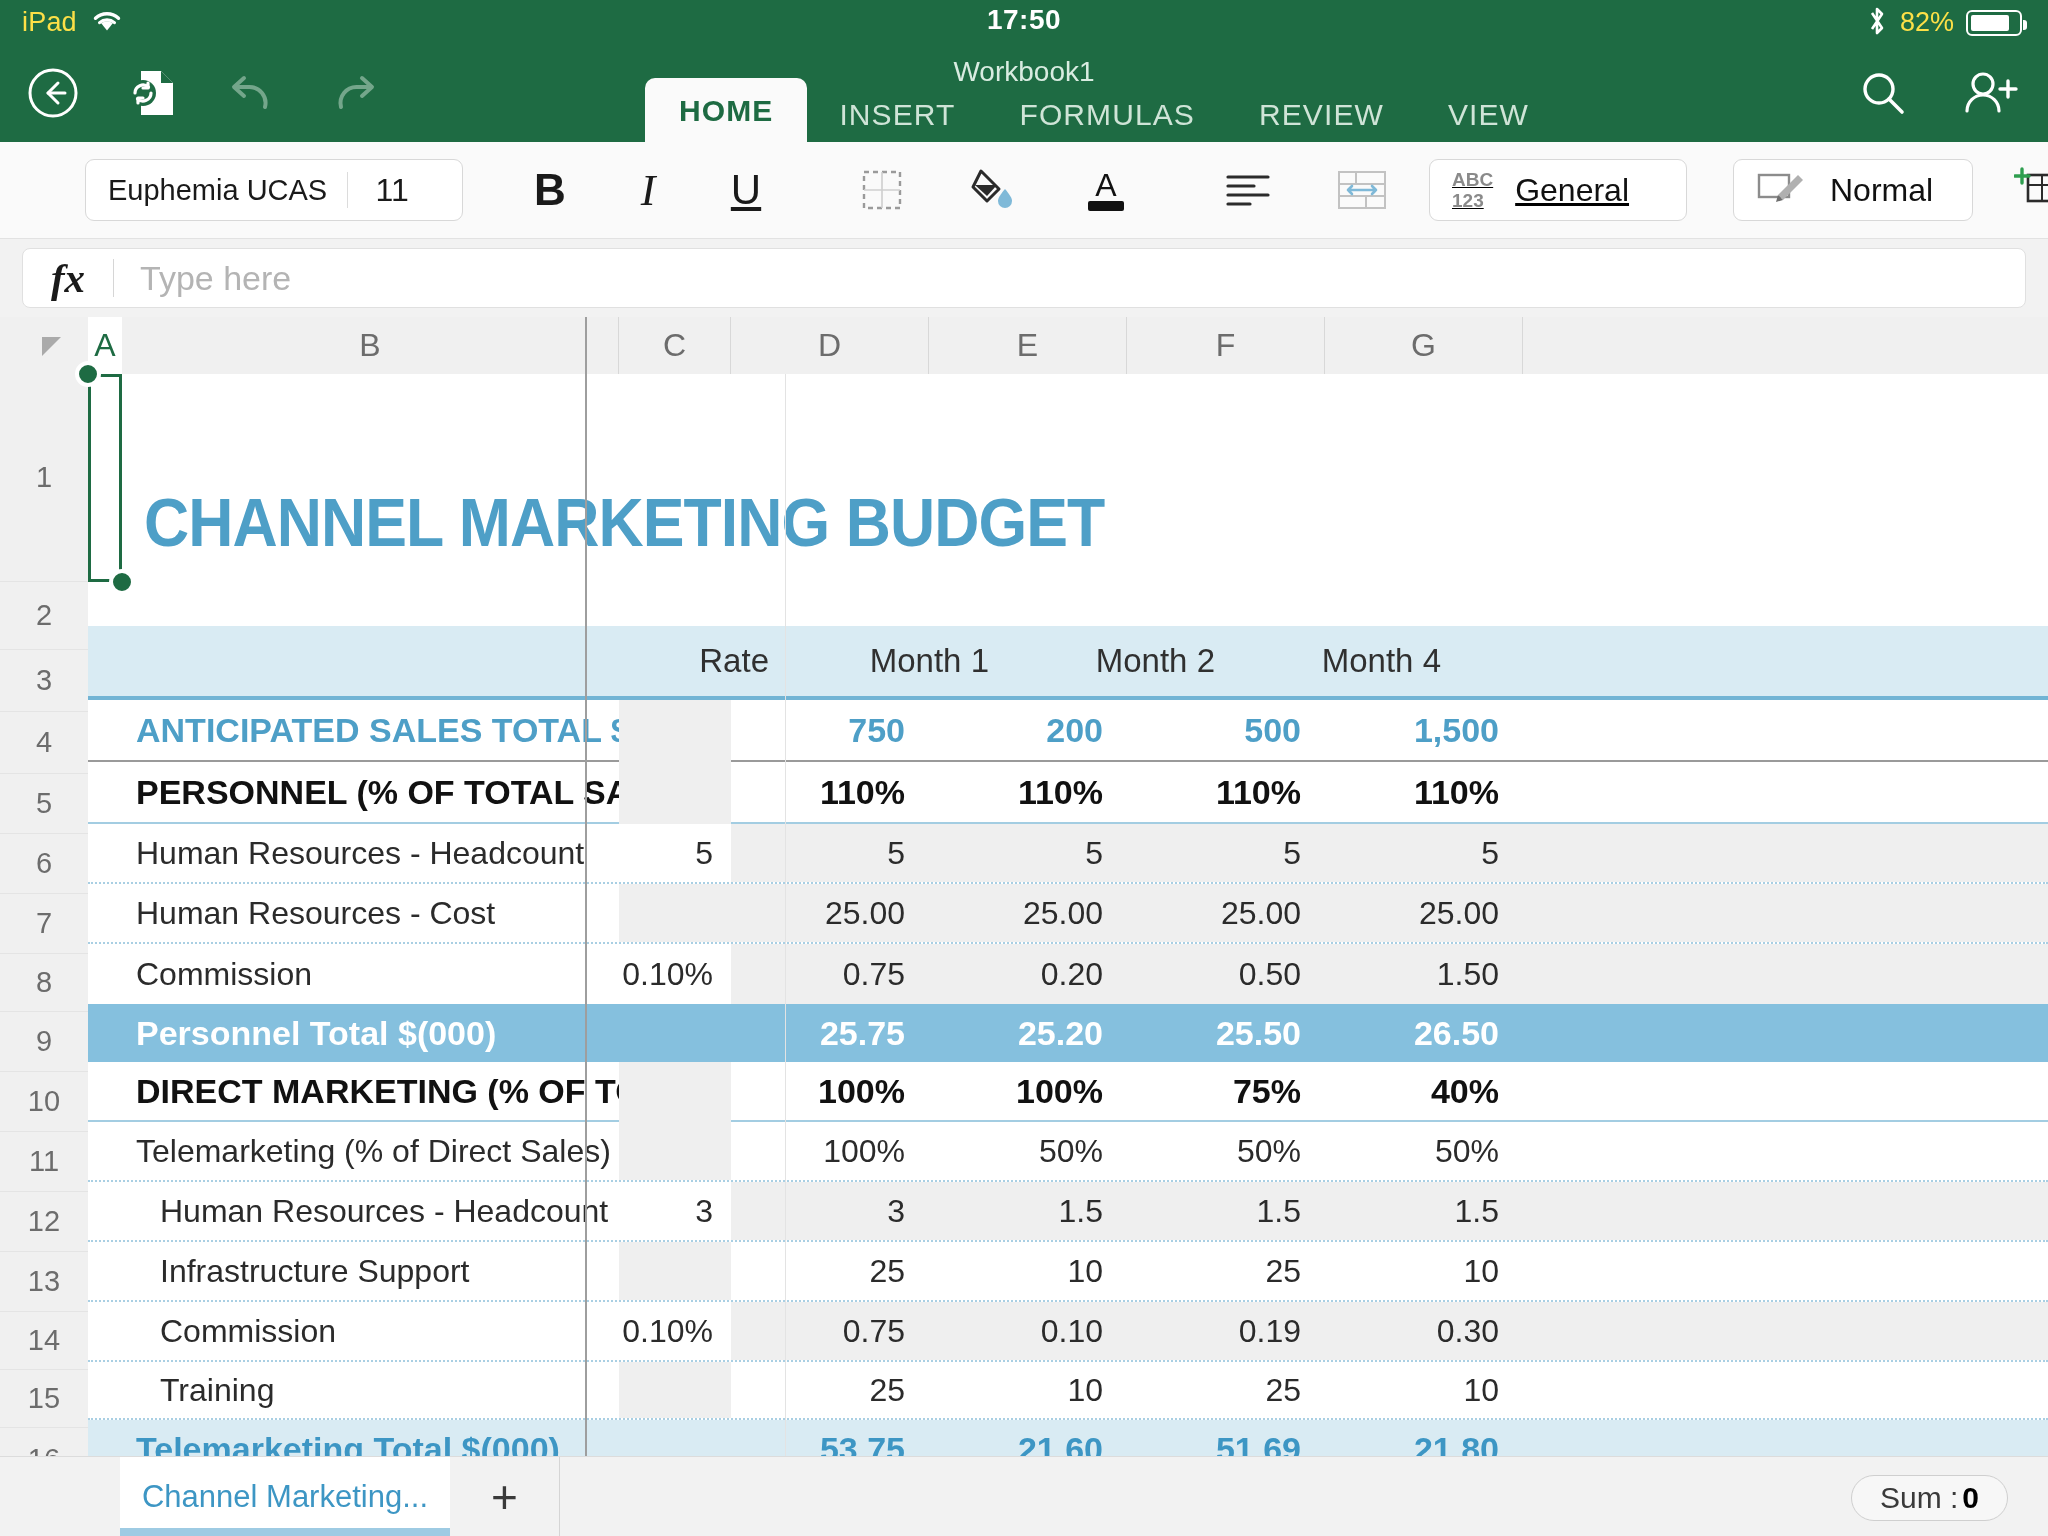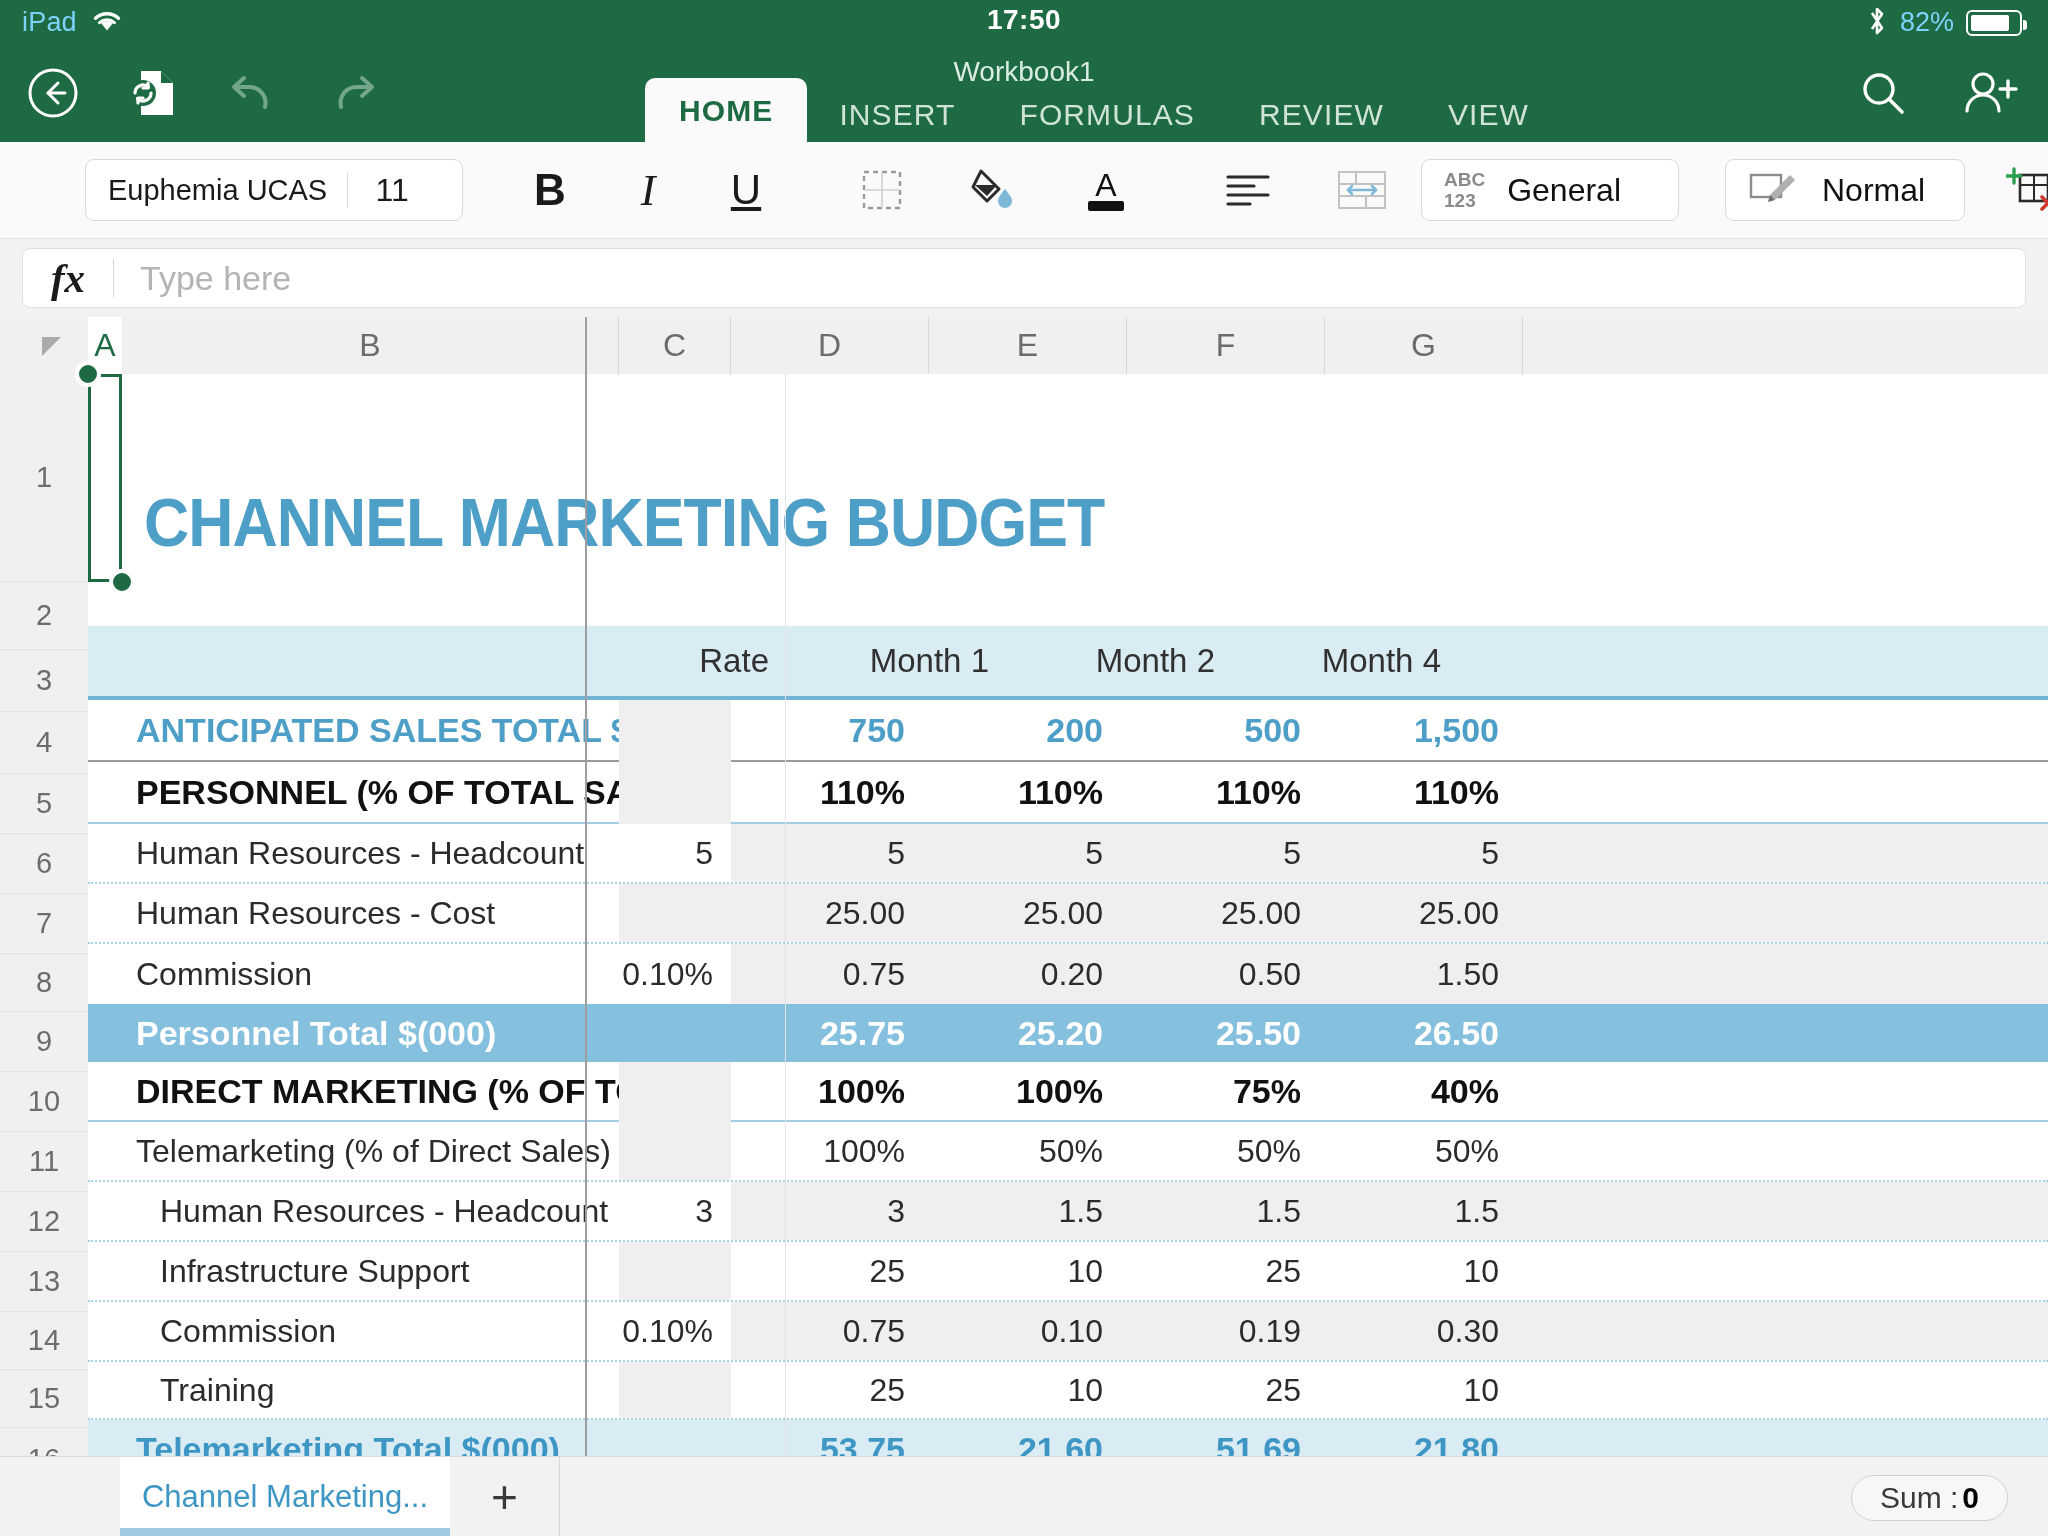--- a/index.html
+++ b/index.html
@@ -7,21 +7,21 @@
     width: 2048px; height: 1536px;
     font-family: "Liberation Sans", sans-serif;
     background: #ffffff;
     overflow: hidden;
   }
   #app { position: relative; width: 2048px; height: 1536px; }
 
   
   .statusbar {
     position: absolute; top: 0; left: 0; width: 2048px; height: 45px;
-    background: #1e6b43; color: #7dd3fc;
+    background: #1e6b43; color: #fde047;
     display: flex; align-items: center;
   }
   .sb-left { display: flex; align-items: center; gap: 14px; padding-left: 22px; }
   .sb-ipad { font-size: 27px; letter-spacing: .2px; }
   .sb-right {
     position: absolute; right: 26px; top: 0; height: 45px;
     display: flex; align-items: center; gap: 12px;
   }
   .sb-batt-pct { font-size: 27px; }
   .batt-shell {
@@ -358,21 +358,21 @@
       </svg>
     </div>
     <div class="tbtn" style="margin-left:44px;">
       <svg width="52" height="44" viewBox="0 0 52 44">
         <rect x="3" y="4" width="46" height="36" fill="none" stroke="#c2c2c2" stroke-width="2"></rect>
         <path d="M3 16 H49 M3 28 H49 M20 4 V16 M30 28 V40" stroke="#c2c2c2" stroke-width="2"></path>
         <path d="M12 22 H40 M16 18 L12 22 L16 26 M36 18 L40 22 L36 26" stroke="#7fb9d8" stroke-width="2.6" fill="none" stroke-linecap="round" stroke-linejoin="round"></path>
       </svg>
     </div>
 
-    <div class="fmtbox" style="margin-left:24px;min-width:258px;">
+    <div class="fmtbox" style="margin-left:32px;min-width:258px;text-decoration:underline;">
       <span class="abc123">ABC<br>123</span>
       <span class="fmtlabel">General</span>
     </div>
 
     <span class="tsep" style="margin-left:20px;"></span>
 
     <div class="fmtbox" style="margin-left:14px;min-width:240px;">
       <span>
         <svg width="52" height="38" viewBox="0 0 52 38">
           <rect x="3" y="6" width="30" height="22" fill="none" stroke="#8c8c8c" stroke-width="2.4"></rect>

